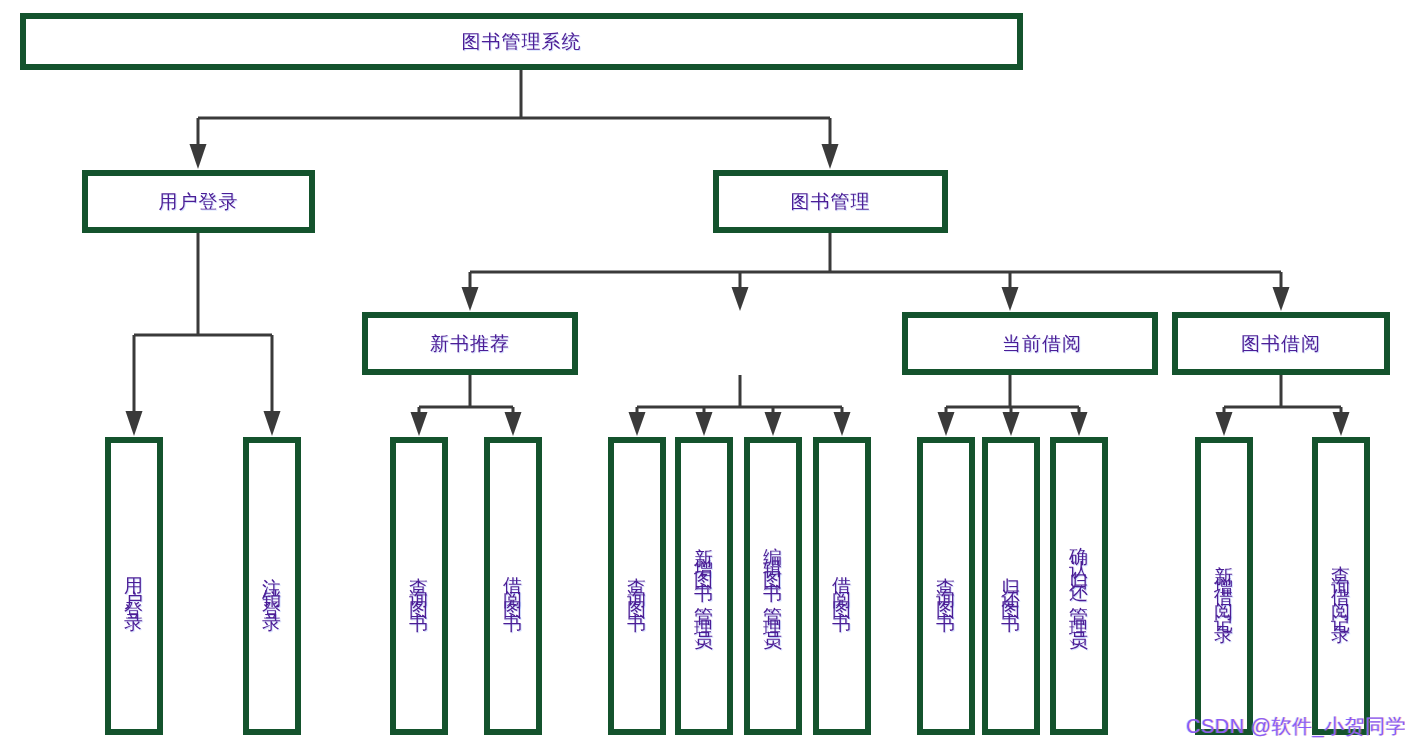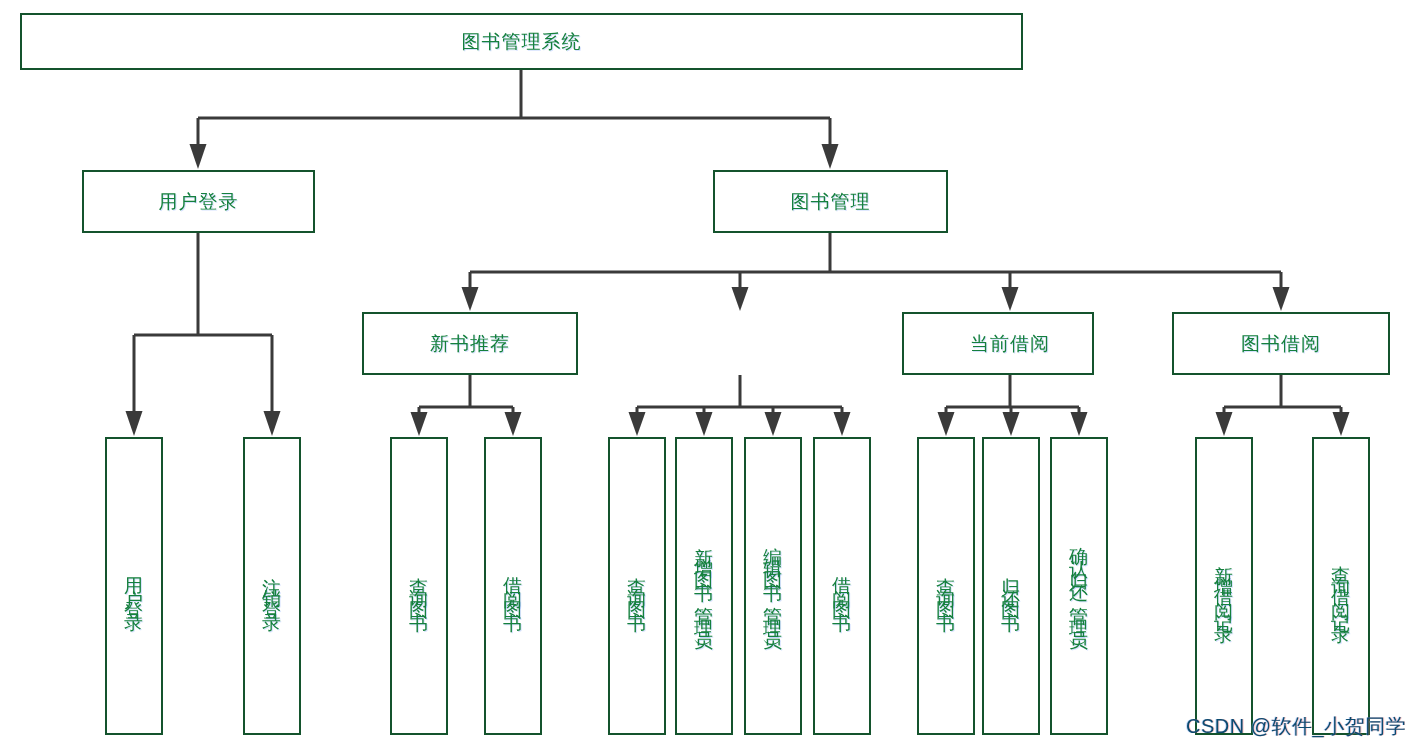--- a/index.html
+++ b/index.html
@@ -15,27 +15,27 @@
     position: absolute;
     left: 0; top: 0;
     width: 1405px; height: 747px;
     z-index: 1;
   }
   #wires path { stroke: #3a3a3a; stroke-width: 3; fill: none; }
   #wires polygon { fill: #3a3a3a; stroke: none; }
   .node {
     position: absolute;
     box-sizing: border-box;
-    border: 2px solid #14532d;
+    border: 6px solid #14532d;
     background: #ffffff;
     display: flex;
     align-items: center;
     justify-content: center;
     z-index: 2;
-    color: #15803d;
+    color: #4c1d95;
   }
   .node.h span {
     font-size: 19px;
     letter-spacing: 1px;
     white-space: nowrap;
     text-shadow: 1px 1px 0 rgba(110, 150, 255, 0.28);
   }
   .node.v span {
     writing-mode: vertical-rl;
     text-orientation: mixed;
@@ -44,21 +44,21 @@
     line-height: 1;
     text-shadow: 1px 1px 0 rgba(110, 150, 255, 0.28);
   }
   
   .root   { left: 20px;  top: 13px;  width: 1003px; height: 57px; }
   .lvl2a  { left: 82px;  top: 170px; width: 233px;  height: 63px; }
   .lvl2b  { left: 713px; top: 170px; width: 235px;  height: 63px; }
   .lvl3   { top: 312px; height: 63px; }
   .l3a { left: 362px;  width: 216px; }
   .l3b { left: 632px;  width: 216px; }
-  .l3c { left: 902px;  width: 192px; padding-left: 24px; }
+  .l3c { left: 902px;  width: 256px; padding-left: 24px; }
   .l3d { left: 1172px; width: 218px; }
   .leaf { top: 437px; height: 298px; }
   .lf1  { left: 105px;  width: 58px; }
   .lf2  { left: 243px;  width: 58px; }
   .lf3  { left: 390px;  width: 58px; }
   .lf4  { left: 484px;  width: 58px; }
   .lf5  { left: 608px;  width: 58px; }
   .lf6  { left: 675px;  width: 58px; }
   .lf7  { left: 744px;  width: 58px; }
   .lf8  { left: 813px;  width: 58px; }
@@ -66,21 +66,21 @@
   .lf10 { left: 982px;  width: 58px; }
   .lf11 { left: 1050px; width: 58px; }
   .lf12 { left: 1195px; width: 58px; }
   .lf13 { left: 1312px; width: 58px; }
   #watermark {
     position: absolute;
     left: 1186px;
     top: 713px;
     z-index: 3;
     font-size: 20px;
-    color: #0c4a6e;
+    color: #8b5cf6;
     letter-spacing: 0.5px;
     white-space: nowrap;
     text-shadow: 1px 0 0 rgba(255, 120, 120, 0.4), -1px 0 0 rgba(120, 170, 255, 0.4);
   }
 </style>
 </head>
 <body>
 
 <div id="canvas">
 

